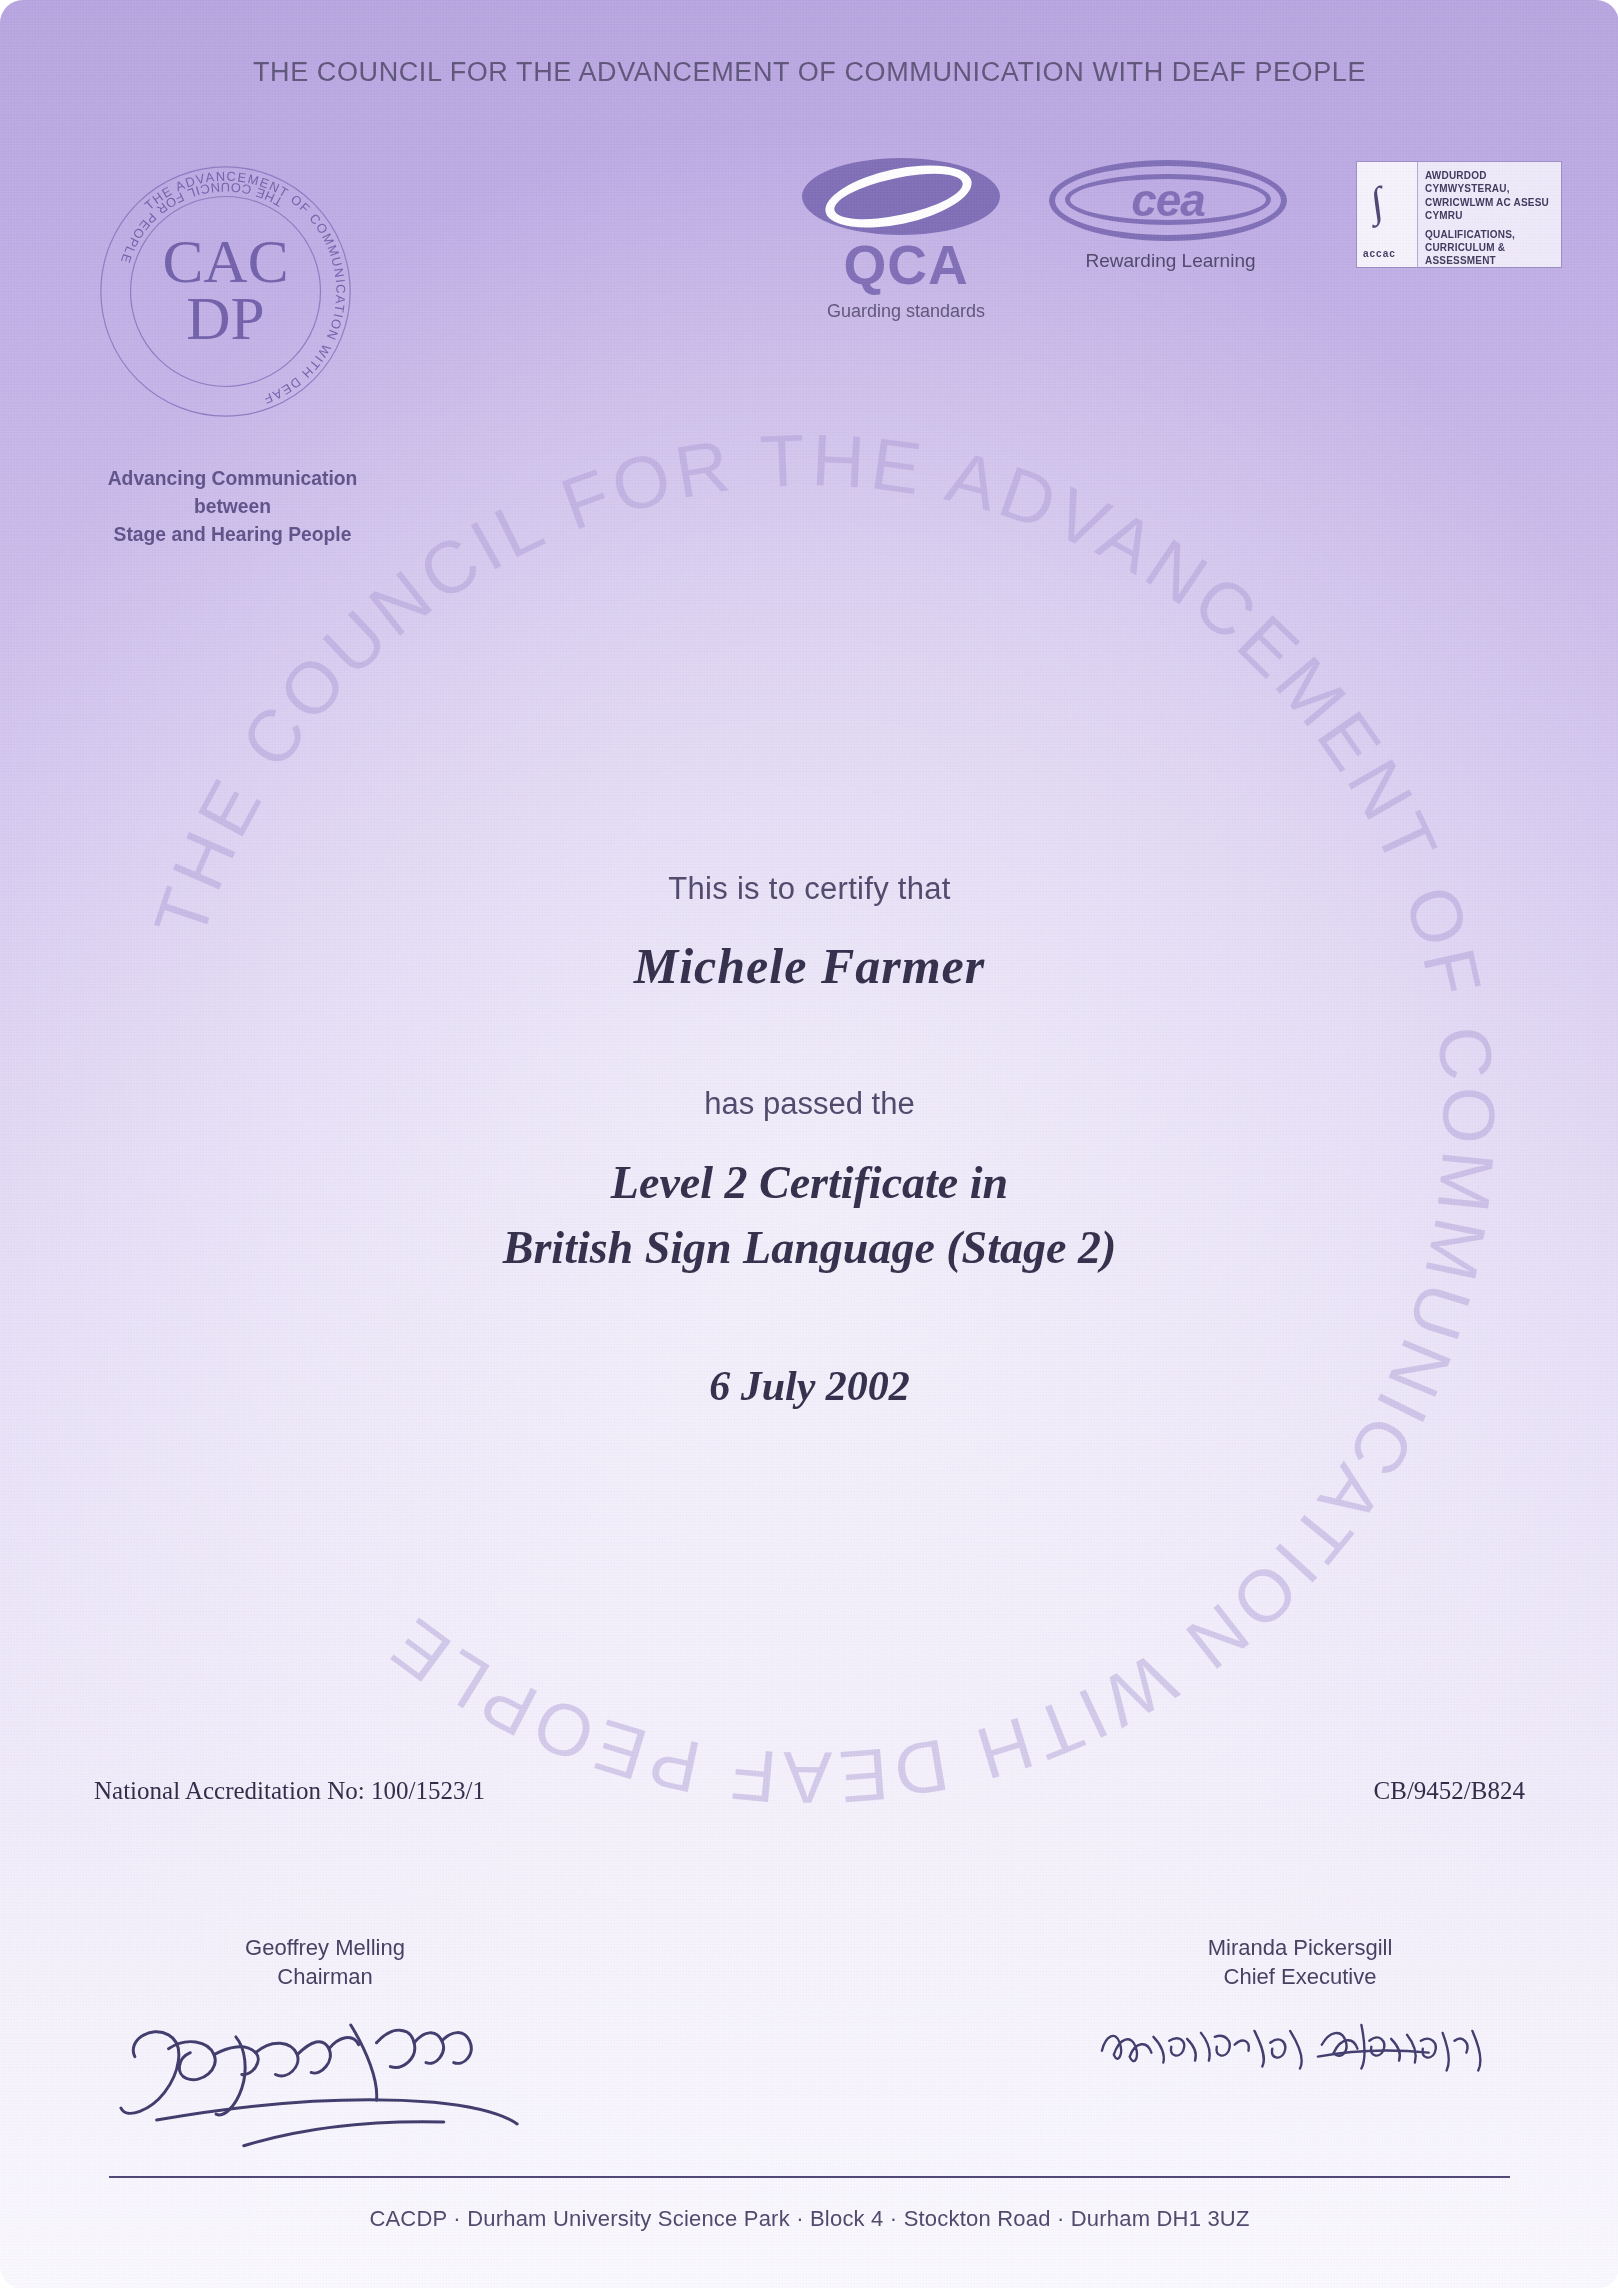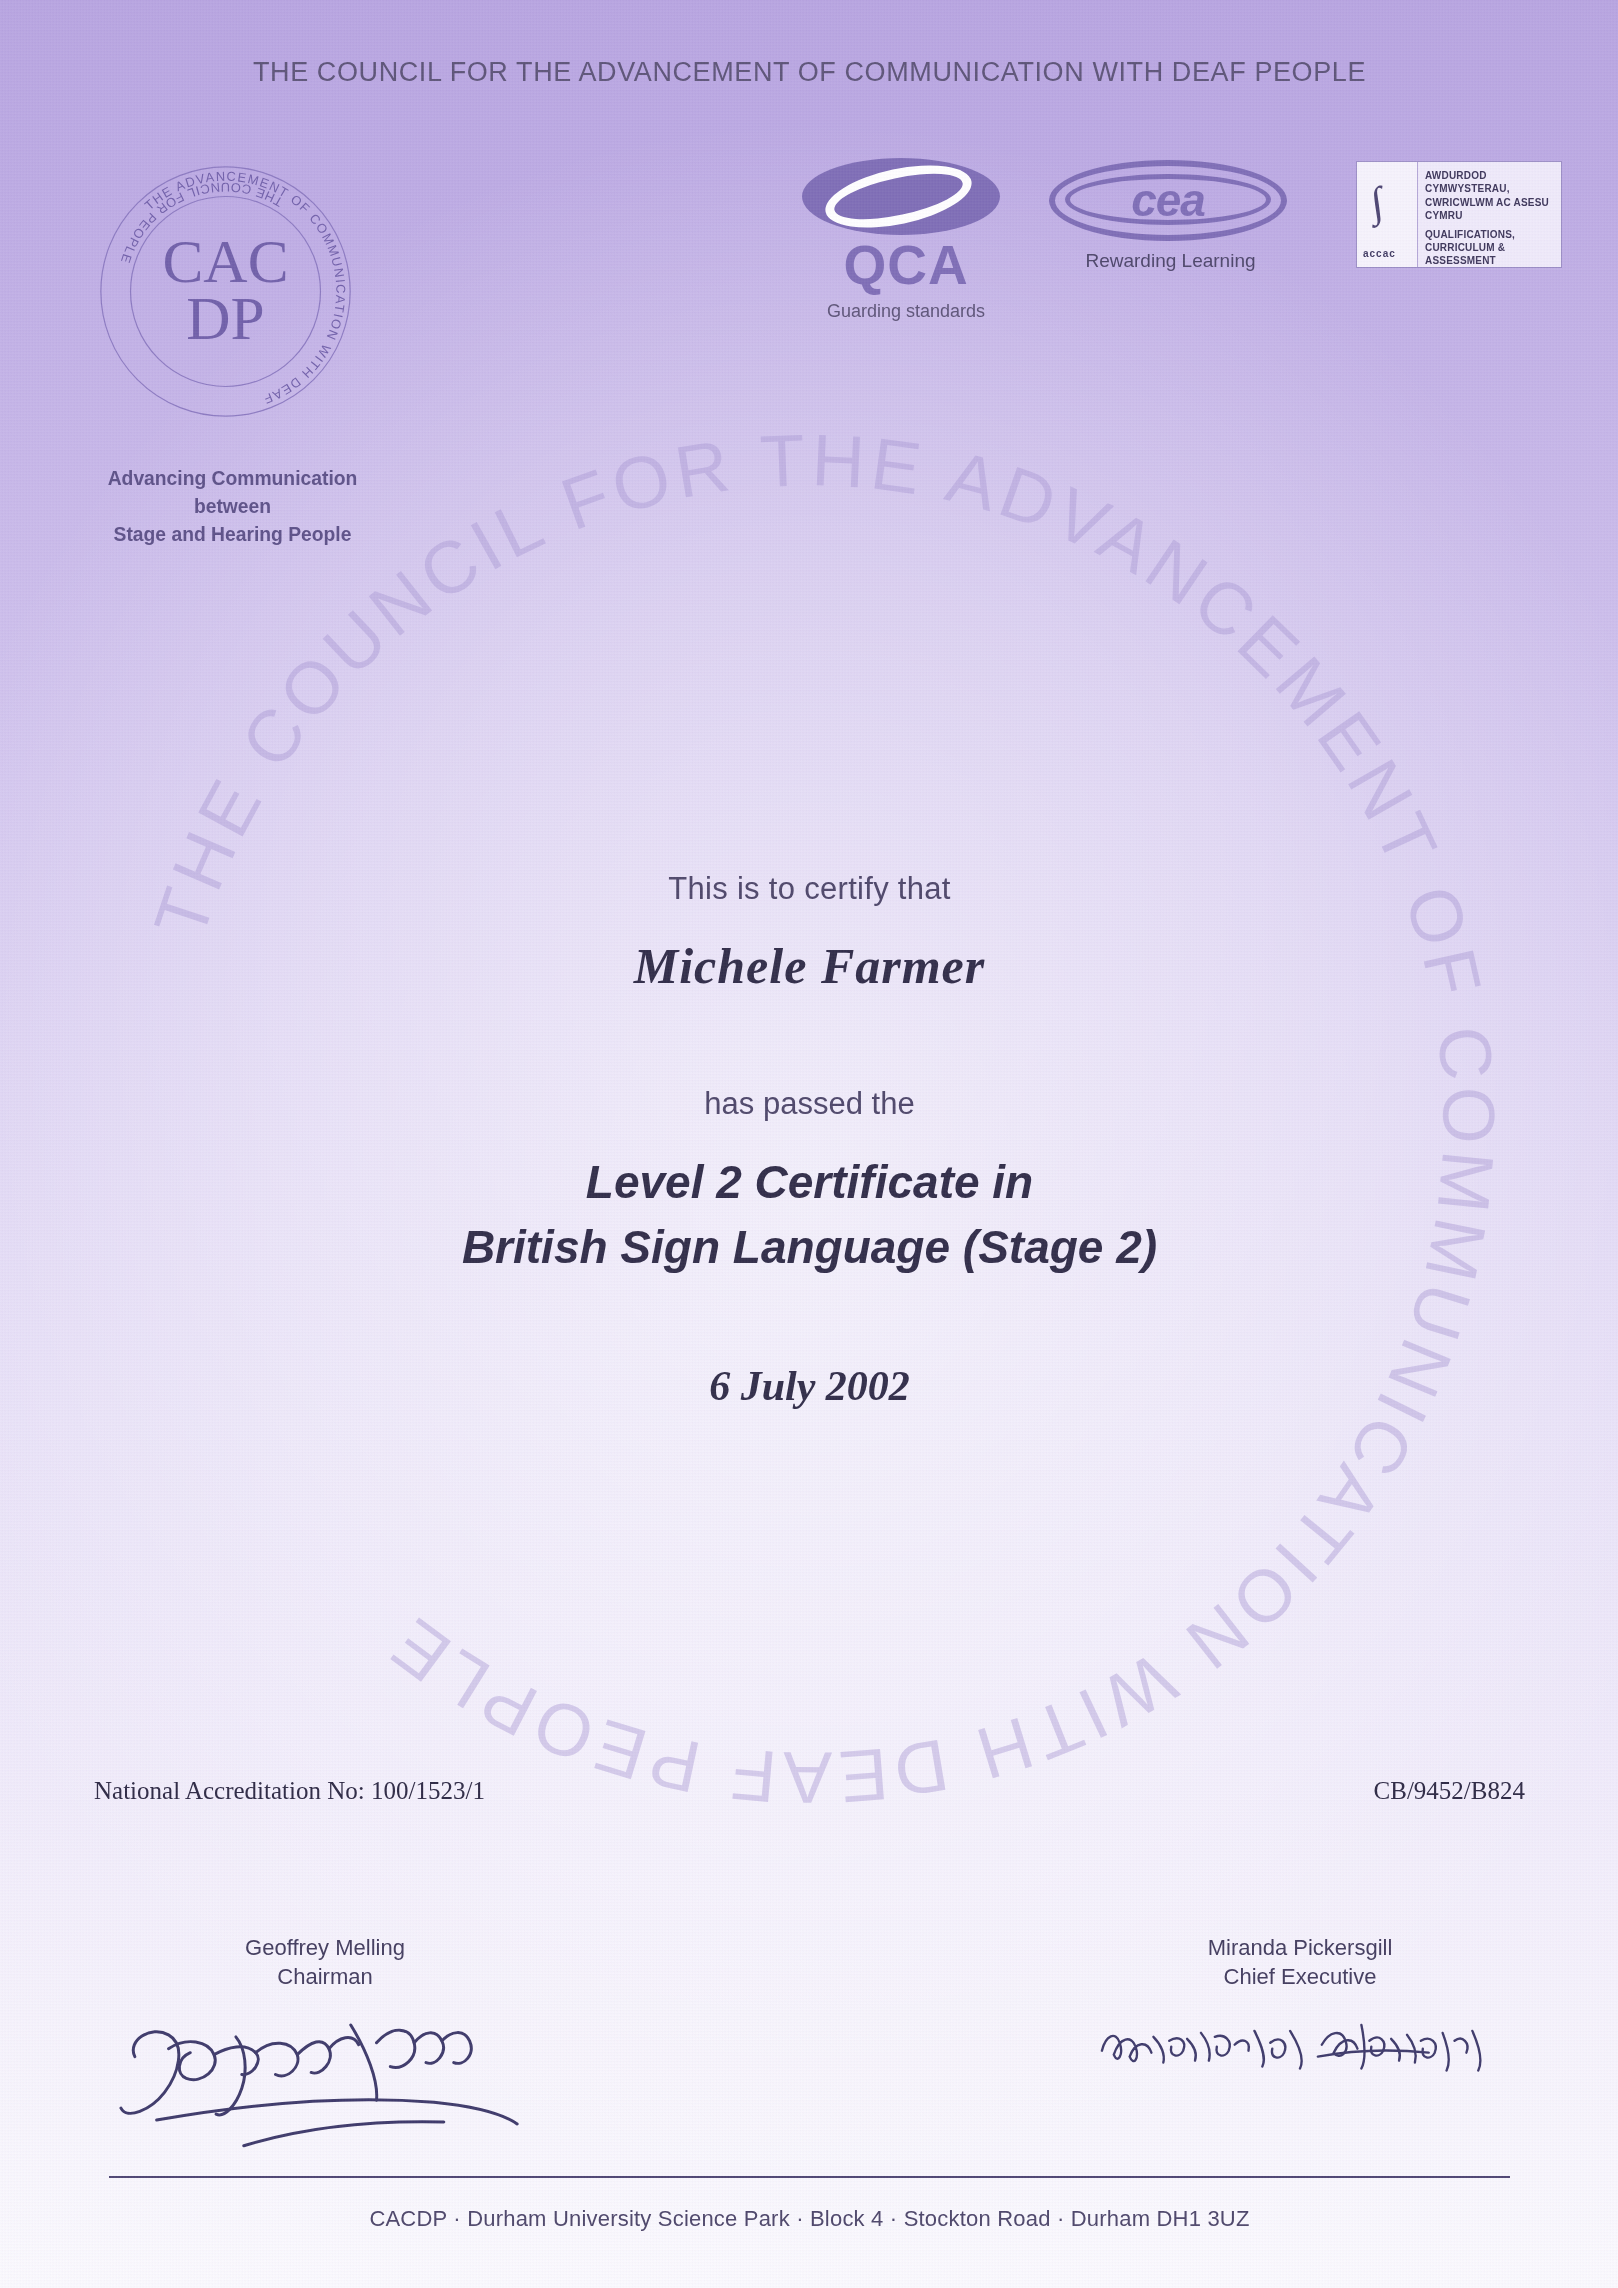--- a/index.html
+++ b/index.html
@@ -13,20 +13,21 @@
   }
 
   #certificate {
     position: relative;
     width: 1619px;
     height: 2289px;
     background:
       radial-gradient(ellipse 75% 60% at 50% 52%, rgba(255,255,255,0.62) 0%, rgba(255,255,255,0.30) 45%, rgba(255,255,255,0.0) 78%),
       linear-gradient(180deg, #b7a4e0 0%, #bcaae3 8%, #c6b6e8 20%, #d2c5ee 34%, #ddd3f3 48%, #e7e0f7 62%, #efeafa 76%, #f6f3fc 88%, #fbfaFe 100%);
     overflow: hidden;
+    border-radius: 23px;
   }
 
   
   #certificate::after {
     content: "";
     position: absolute;
     inset: 0;
     pointer-events: none;
     background-image:
       repeating-linear-gradient(0deg, rgba(255,255,255,0.045) 0px, rgba(255,255,255,0.045) 1px, rgba(140,120,180,0.03) 2px, rgba(140,120,180,0.03) 3px),
@@ -255,21 +256,21 @@
     margin-top: 91px;
     font-size: 31px;
     color: #4c4568;
   }
   .award-title {
     margin-top: 28px;
     font-size: 46px;
     font-style: italic;
     font-weight: bold;
     color: #2e2a46;
-    font-family: Liberation Sans, sans-serif;
+    font-family: Liberation Serif, serif;
     line-height: 1.42;
   }
   .award-date {
     margin-top: 81px;
     font-size: 42px;
     font-style: italic;
     font-weight: bold;
     color: #2e2a46;
     font-family: "Liberation Serif", serif;
   }

